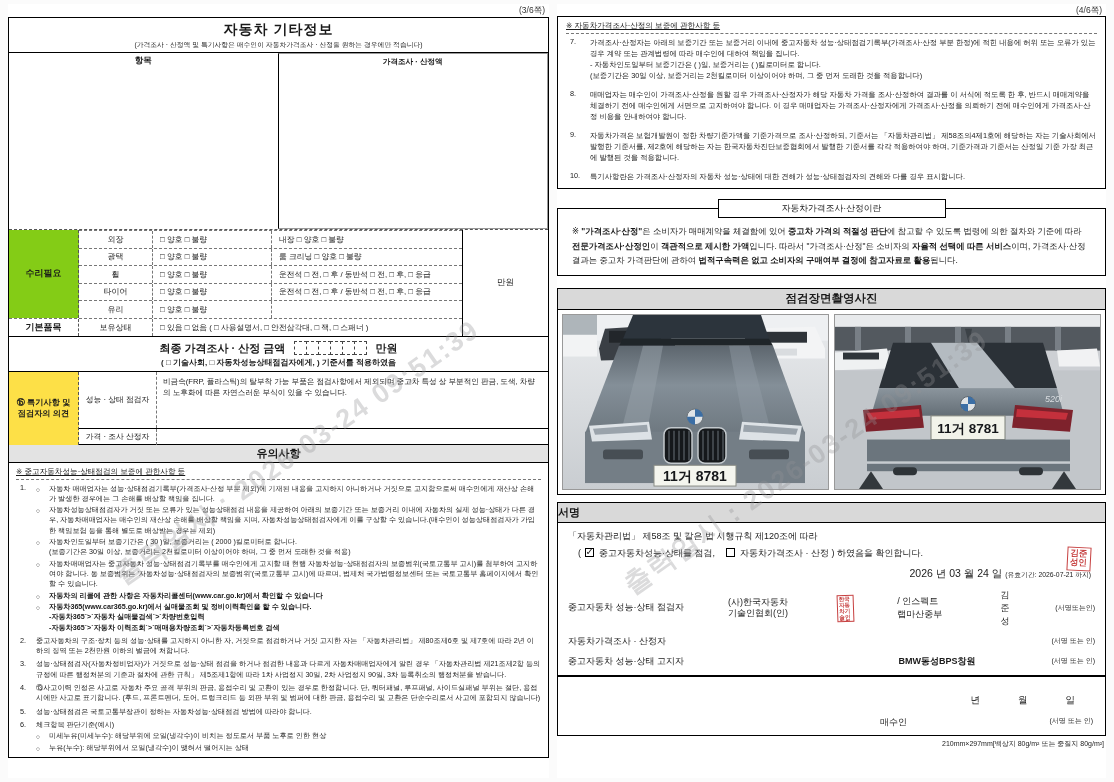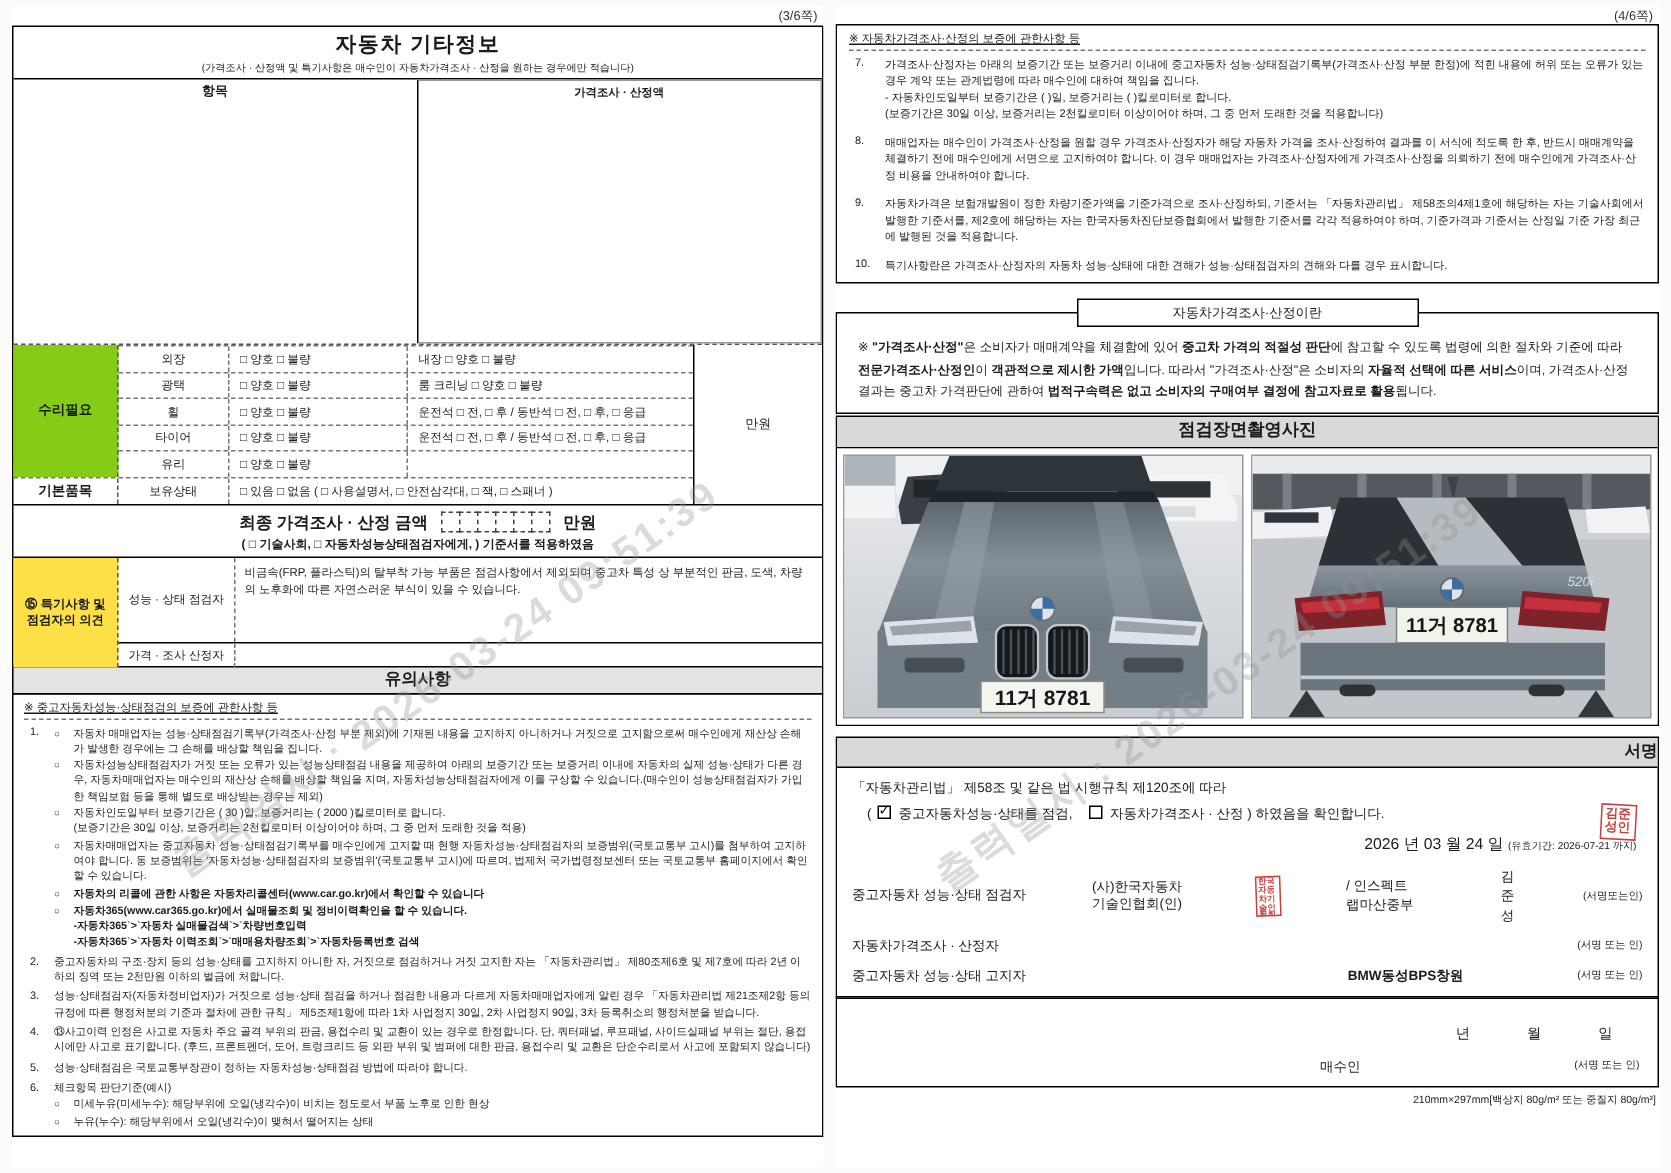--- a/index.html
+++ b/index.html
@@ -66,26 +66,26 @@
 
   .wmark { position:absolute; white-space:nowrap; font-size:27px; letter-spacing:2px; color:rgba(145,145,150,0.33); transform:rotate(-35deg); pointer-events:none; z-index:30; font-weight:bold; }
 
   
   .rp-nbox { border:1.5px solid #000; margin-top:12px; padding:3px 8px 6px; }
   .rp-ni .no { width:24px; }
   .rp-ni .nb { font-size:7.35px; line-height:1.5; }
   .infowrap { position:relative; margin-top:19px; }
   .infotab { position:absolute; left:50%; transform:translateX(-50%); top:-9px; width:228px; height:19px; line-height:17px; text-align:center; background:#fff; border:1px solid #000; font-size:8.8px; z-index:2; }
   .infobx { border:1.5px solid #000; padding:15px 14px 7px; font-size:8.4px; line-height:1.72; }
-  .photosec { border:1.5px solid #000; margin-top:1px; }
+  .photosec { border:1.5px solid #000; margin-top:12px; }
   .photobar { height:21px; line-height:19px; background:#d9d9d9; text-align:center; font-weight:bold; font-size:11.5px; border-bottom:1px solid #000; }
   .photos { display:flex; gap:5px; padding:4px; background:#fff; }
   .ph { flex:1; height:176px; border:1px solid #999; }
   .signsec { border:1.5px solid #000; margin-top:7px; }
-  .signbar { height:20px; line-height:18px; background:#d9d9d9; text-align:right; font-weight:bold; font-size:11px; border-bottom:1px solid #000; }
+  .signbar { height:20px; line-height:18px; background:#d9d9d9; text-align:left; font-weight:bold; font-size:11px; border-bottom:1px solid #000; }
   .signbody { padding:7px 10px 4px; position:relative; }
   .sl1 { font-size:9px; }
   .sl2 { font-size:9px; margin-top:4px; padding-left:10px; }
   .dateline { text-align:right; margin-top:7px; padding-right:4px; font-size:10.5px; }
   .dateline .valid { font-size:6.8px; }
   .srow { display:flex; align-items:center; margin-top:8px;gap:40px; }
   .srow .slab { width:120px; font-size:9px; line-height:1.25; flex:none; }
   .srow .sval { font-size:9px; }
   .srow .ssig { margin-left:auto; font-size:7px; flex:none; }
   .cb { display:inline-block; width:9px; height:9px; border:1.2px solid #000; vertical-align:-1px; margin:0 3px 0 1px; position:relative; background:#fff; }

